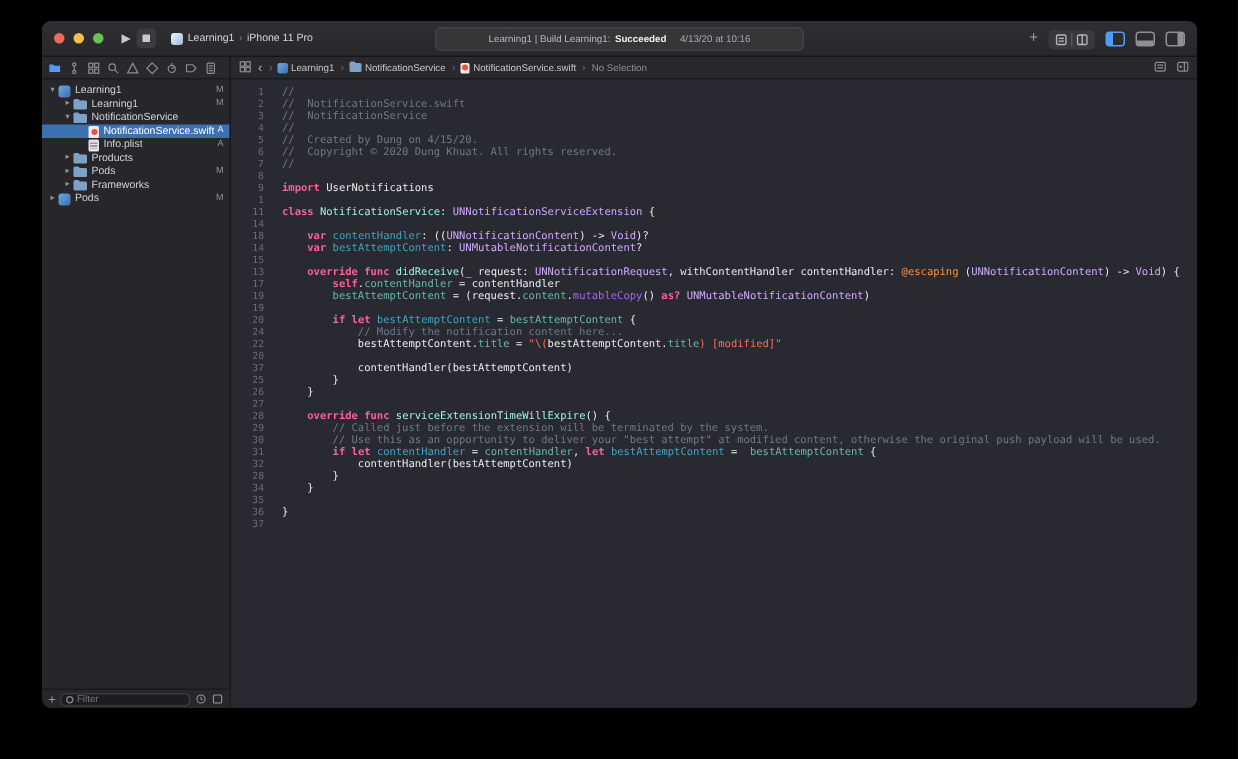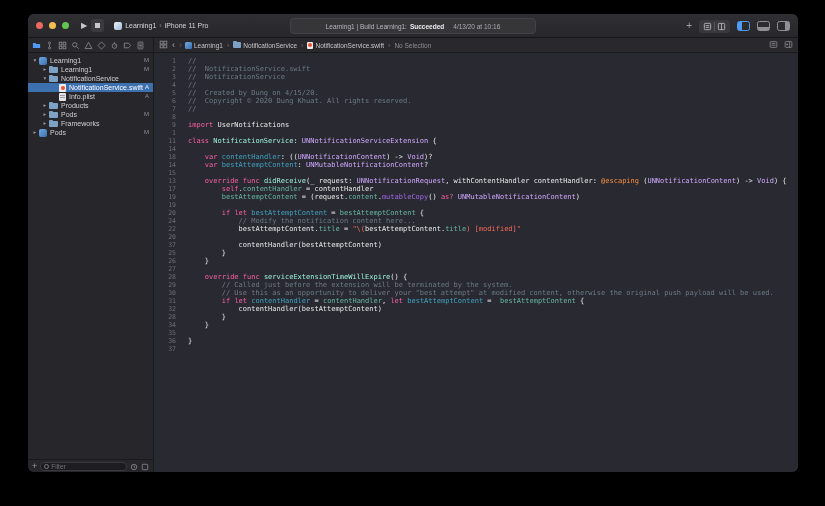--- a/index.html
+++ b/index.html
@@ -87,21 +87,21 @@
   
   .editor{flex:1;background:#292a31;display:flex;overflow:hidden;
     font-family:"DejaVu Sans Mono","Liberation Mono",monospace}
   .gutter{width:26px;flex:none;padding:4px 4px 0 0;text-align:right;
     font-size:6.5px;line-height:8px;color:#6b6d76}
   .code{flex:1;padding:4px 0 0 8px;font-size:7px;line-height:8px;white-space:pre;overflow:hidden;color:#e8e9ea}
   .ln{height:8px}
   .cl{height:8px}
   .tk-p{color:#e8e9ea}
   .tk-c{color:#6c7986}
-  .tk-k{color:#fc5fa3;font-weight:normal}
+  .tk-k{color:#fc5fa3;font-weight:bold}
   .tk-t{color:#d0a8ff}
   .tk-m{color:#9ef1dd}
   .tk-v{color:#41a1c0}
   .tk-g{color:#67b7a4}
   .tk-f{color:#a167e6}
   .tk-s{color:#fc6a5d}
   .tk-a{color:#fd8f3f}
 </style>
 </head>
 <body>

